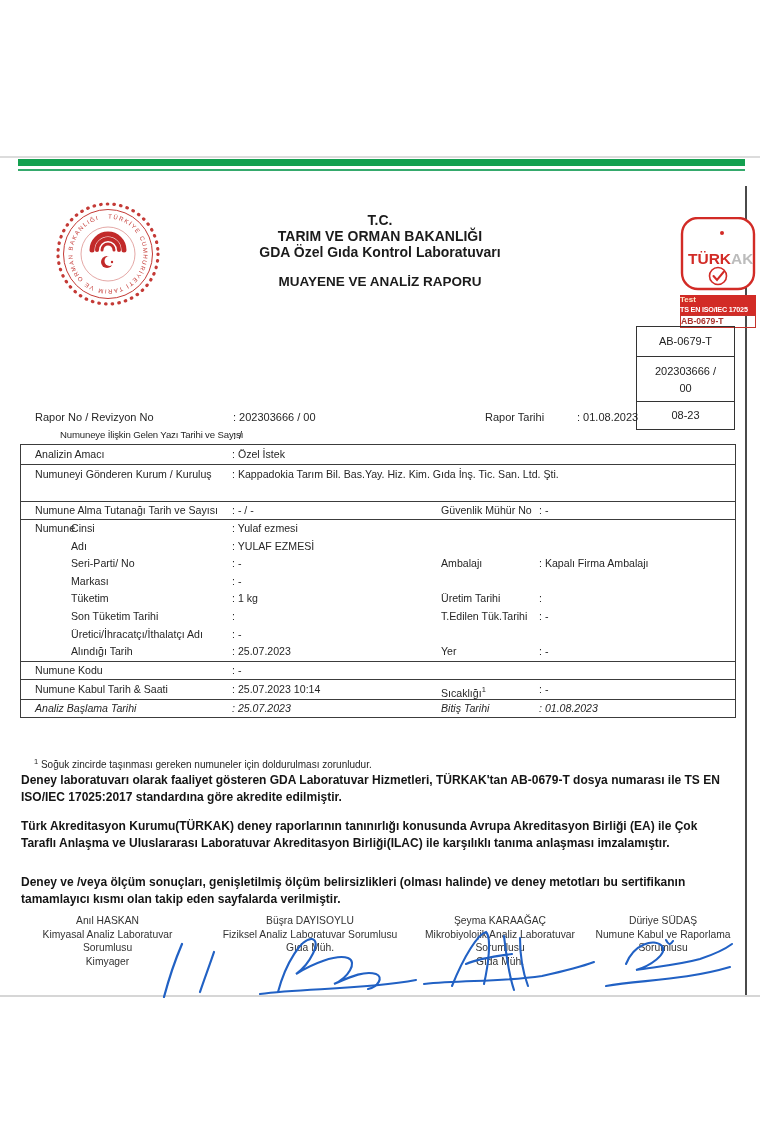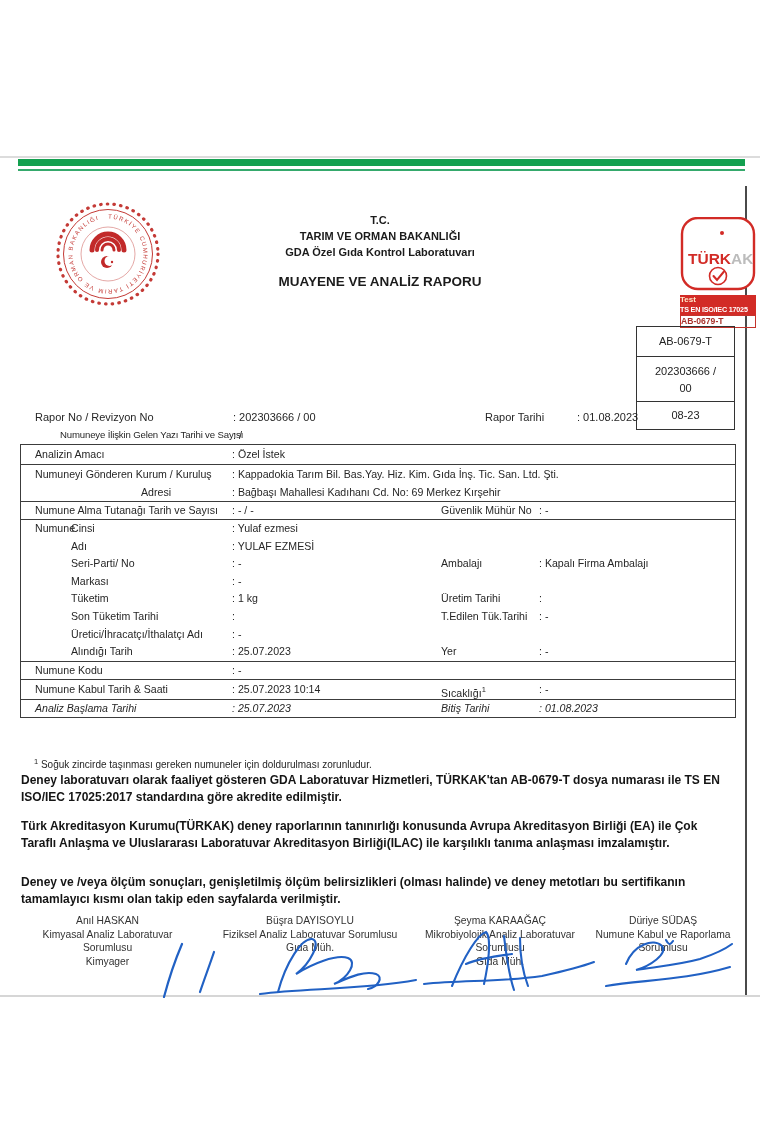--- a/index.html
+++ b/index.html
@@ -9,21 +9,21 @@
 
   
   .top-hairline{position:absolute;left:0;top:156px;width:760px;height:1.5px;background:#dcdcdc;}
   .green-bar{position:absolute;left:18px;top:159px;width:727px;height:7px;background:#13a04f;}
   .green-thin{position:absolute;left:18px;top:169px;width:727px;height:1.6px;background:#35a96c;}
   .right-edge{position:absolute;left:745px;top:186px;width:2.4px;height:810px;background:#4a4a4a;}
   .bottom-hairline{position:absolute;left:0;top:995px;width:760px;height:2px;background:#d6d6d6;}
 
   
   .hdr{position:absolute;left:150px;top:212px;width:460px;text-align:center;font-weight:700;color:#1b1b1b;}
-  .hdr-line{font-size:11px;line-height:16px;}
+  .hdr-line{font-size:14px;line-height:16px;}
   .hdr-title{font-size:13.5px;line-height:16px;margin-top:14px;}
 
   
   .turkak{position:absolute;left:680px;top:217px;width:76px;}
   .tk-test{background:#d22b26;color:#ffe9c9;font-size:8px;line-height:10px;font-weight:700;}
   .tk-std{background:#d22b26;color:#fff;font-size:7.2px;line-height:10px;font-weight:700;letter-spacing:-0.2px;}
   .tk-code{border:1.2px solid #c4332c;color:#a8322c;font-size:8.6px;line-height:11px;font-weight:700;}
 
   
   .info-box{position:absolute;left:636px;top:326px;width:97px;border:1.6px solid #333;font-size:11px;color:#222;text-align:center;}
@@ -156,24 +156,20 @@
     <div class="row r-amaci">
       <span class="lab">Analizin Amacı</span>
       <span class="val">: Özel İstek</span>
     </div>
 
     <div class="row r-gonderen">
       <div class="line">
         <span class="lab">Numuneyi Gönderen   Kurum / Kuruluş</span>
         <span class="val">: Kappadokia Tarım Bil. Bas.Yay. Hiz. Kim. Gıda İnş. Tic. San. Ltd. Şti.</span>
       </div>
-      <div class="line">
-        <span style="left:120px;">Adresi</span>
-        <span class="val">: Bağbaşı Mahallesi Kadıhanı Cd. No: 69 Merkez Kırşehir</span>
-      </div>
     </div>
 
     <div class="row r-alma">
       <span class="lab">Numune Alma Tutanağı Tarih ve Sayısı</span>
       <span class="val">: - / -</span>
       <span class="rlab">Güvenlik Mühür No</span>
       <span class="rval">: -</span>
     </div>
 
     <div class="row r-numune">

